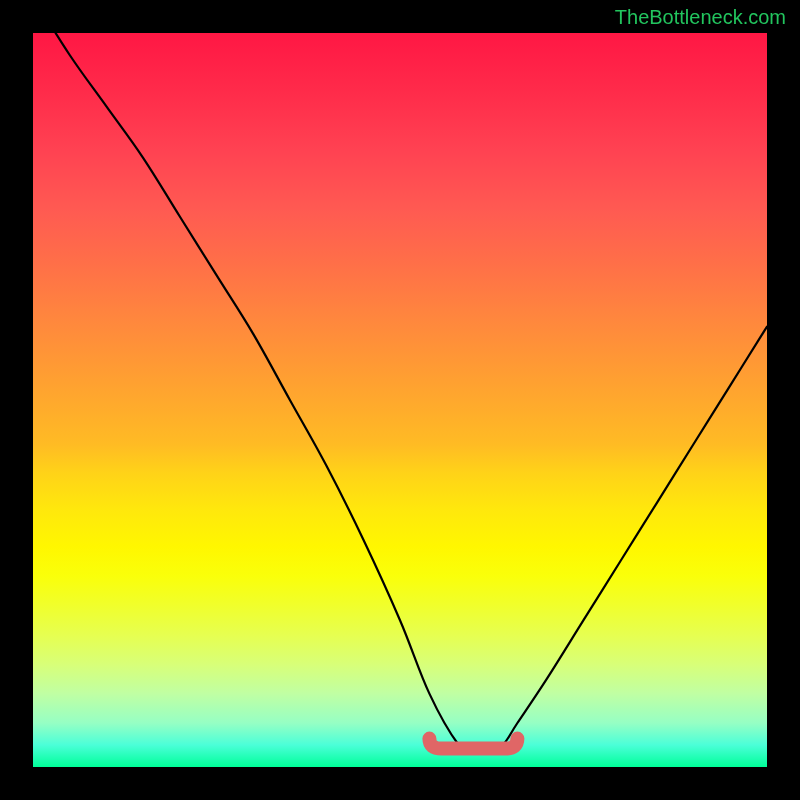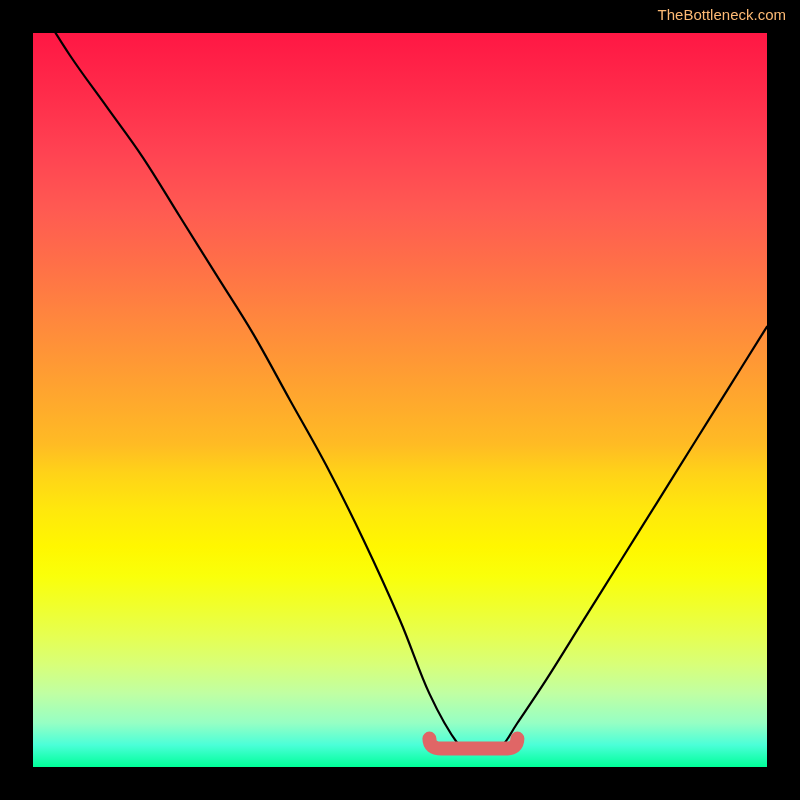--- a/index.html
+++ b/index.html
@@ -8,22 +8,22 @@
     height: 800px;
     background: #000;
     position: relative;
     font-family: Arial, sans-serif;
     overflow: hidden;
   }
   .watermark {
     position: absolute;
     top: 6px;
     right: 14px;
-    color: #fdba74;
-    font-size: 15px;
+    color: #22c55e;
+    font-size: 20px;
     font-weight: 500;
     z-index: 10;
   }
   .plot-area {
     position: absolute;
     left: 33px;
     top: 33px;
     width: 734px;
     height: 734px;
     background: linear-gradient(to bottom,

